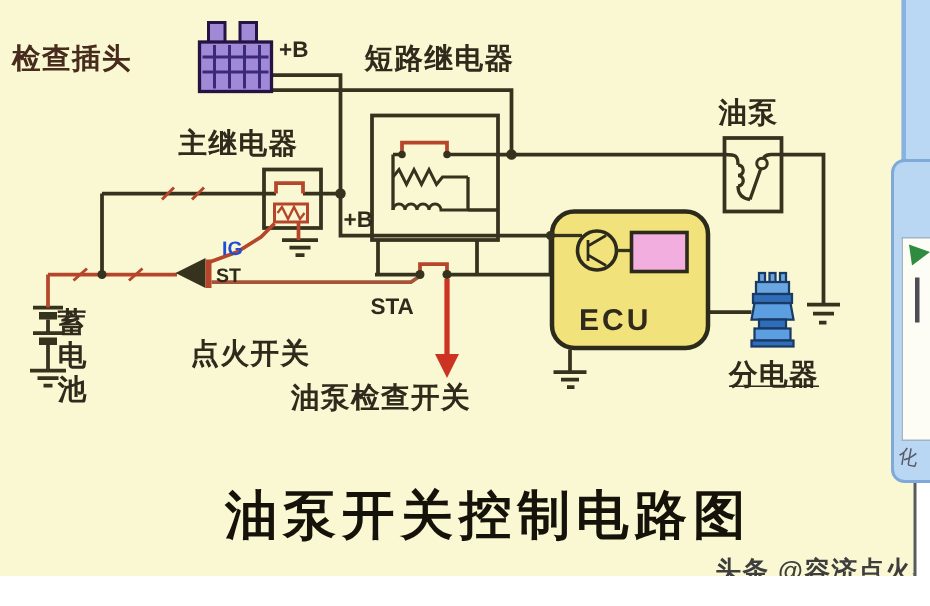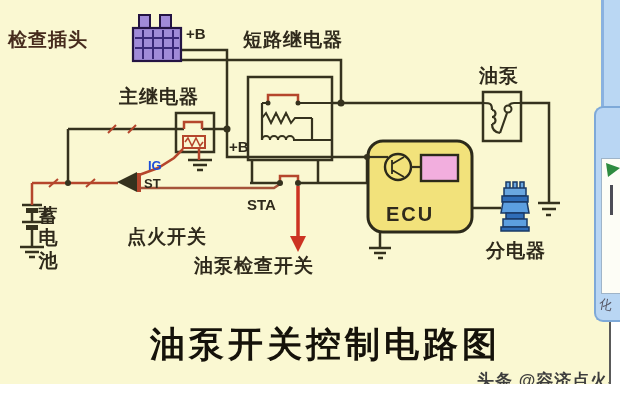--- a/index.html
+++ b/index.html
@@ -176,21 +176,21 @@
   <span class="lbl" style="left:243px; top:30px;">短路继电器</span>
   <span class="lbl small" style="left:229px; top:139px;">+B</span>
   <span class="lbl" style="left:479px; top:66px;">油泵</span>
   <span class="lbl tiny red" style="left:148px; top:159px;">IG</span>
   <span class="lbl tiny" style="left:144px; top:177px;">ST</span>
   <span class="lbl" style="left:127px; top:199px;margin-top:28px;">点火开关</span>
   <span class="lbl small" style="left:247px; top:197px;">STA</span>
   <span class="lbl" id="battery-label" style="left:37px; top:205px;">蓄电池</span>
   <span class="lbl" style="left:194px; top:256px;text-align:center;">油泵检查开关</span>
   <span class="lbl" style="left:386px; top:204px; font-size:20px; letter-spacing:2px;">ECU</span>
-  <span class="lbl" style="left:486px; top:241px;">分电器</span>
+  <span class="lbl" style="left:486px; top:241px;text-decoration:underline;">分电器</span>
 
   <div id="diagram-title">油泵开关控制电路图</div>
   <div id="watermark">头条 @容济点火器</div>
 
   <div id="right-strip-top"></div>
   <div id="side-panel">
     <div id="side-panel-white">
       <svg width="20" height="20" style="left:1px; top:2px;">
         <polygon points="3,2 17,7 5,16" fill="#2e8b3f"></polygon>
       </svg>

